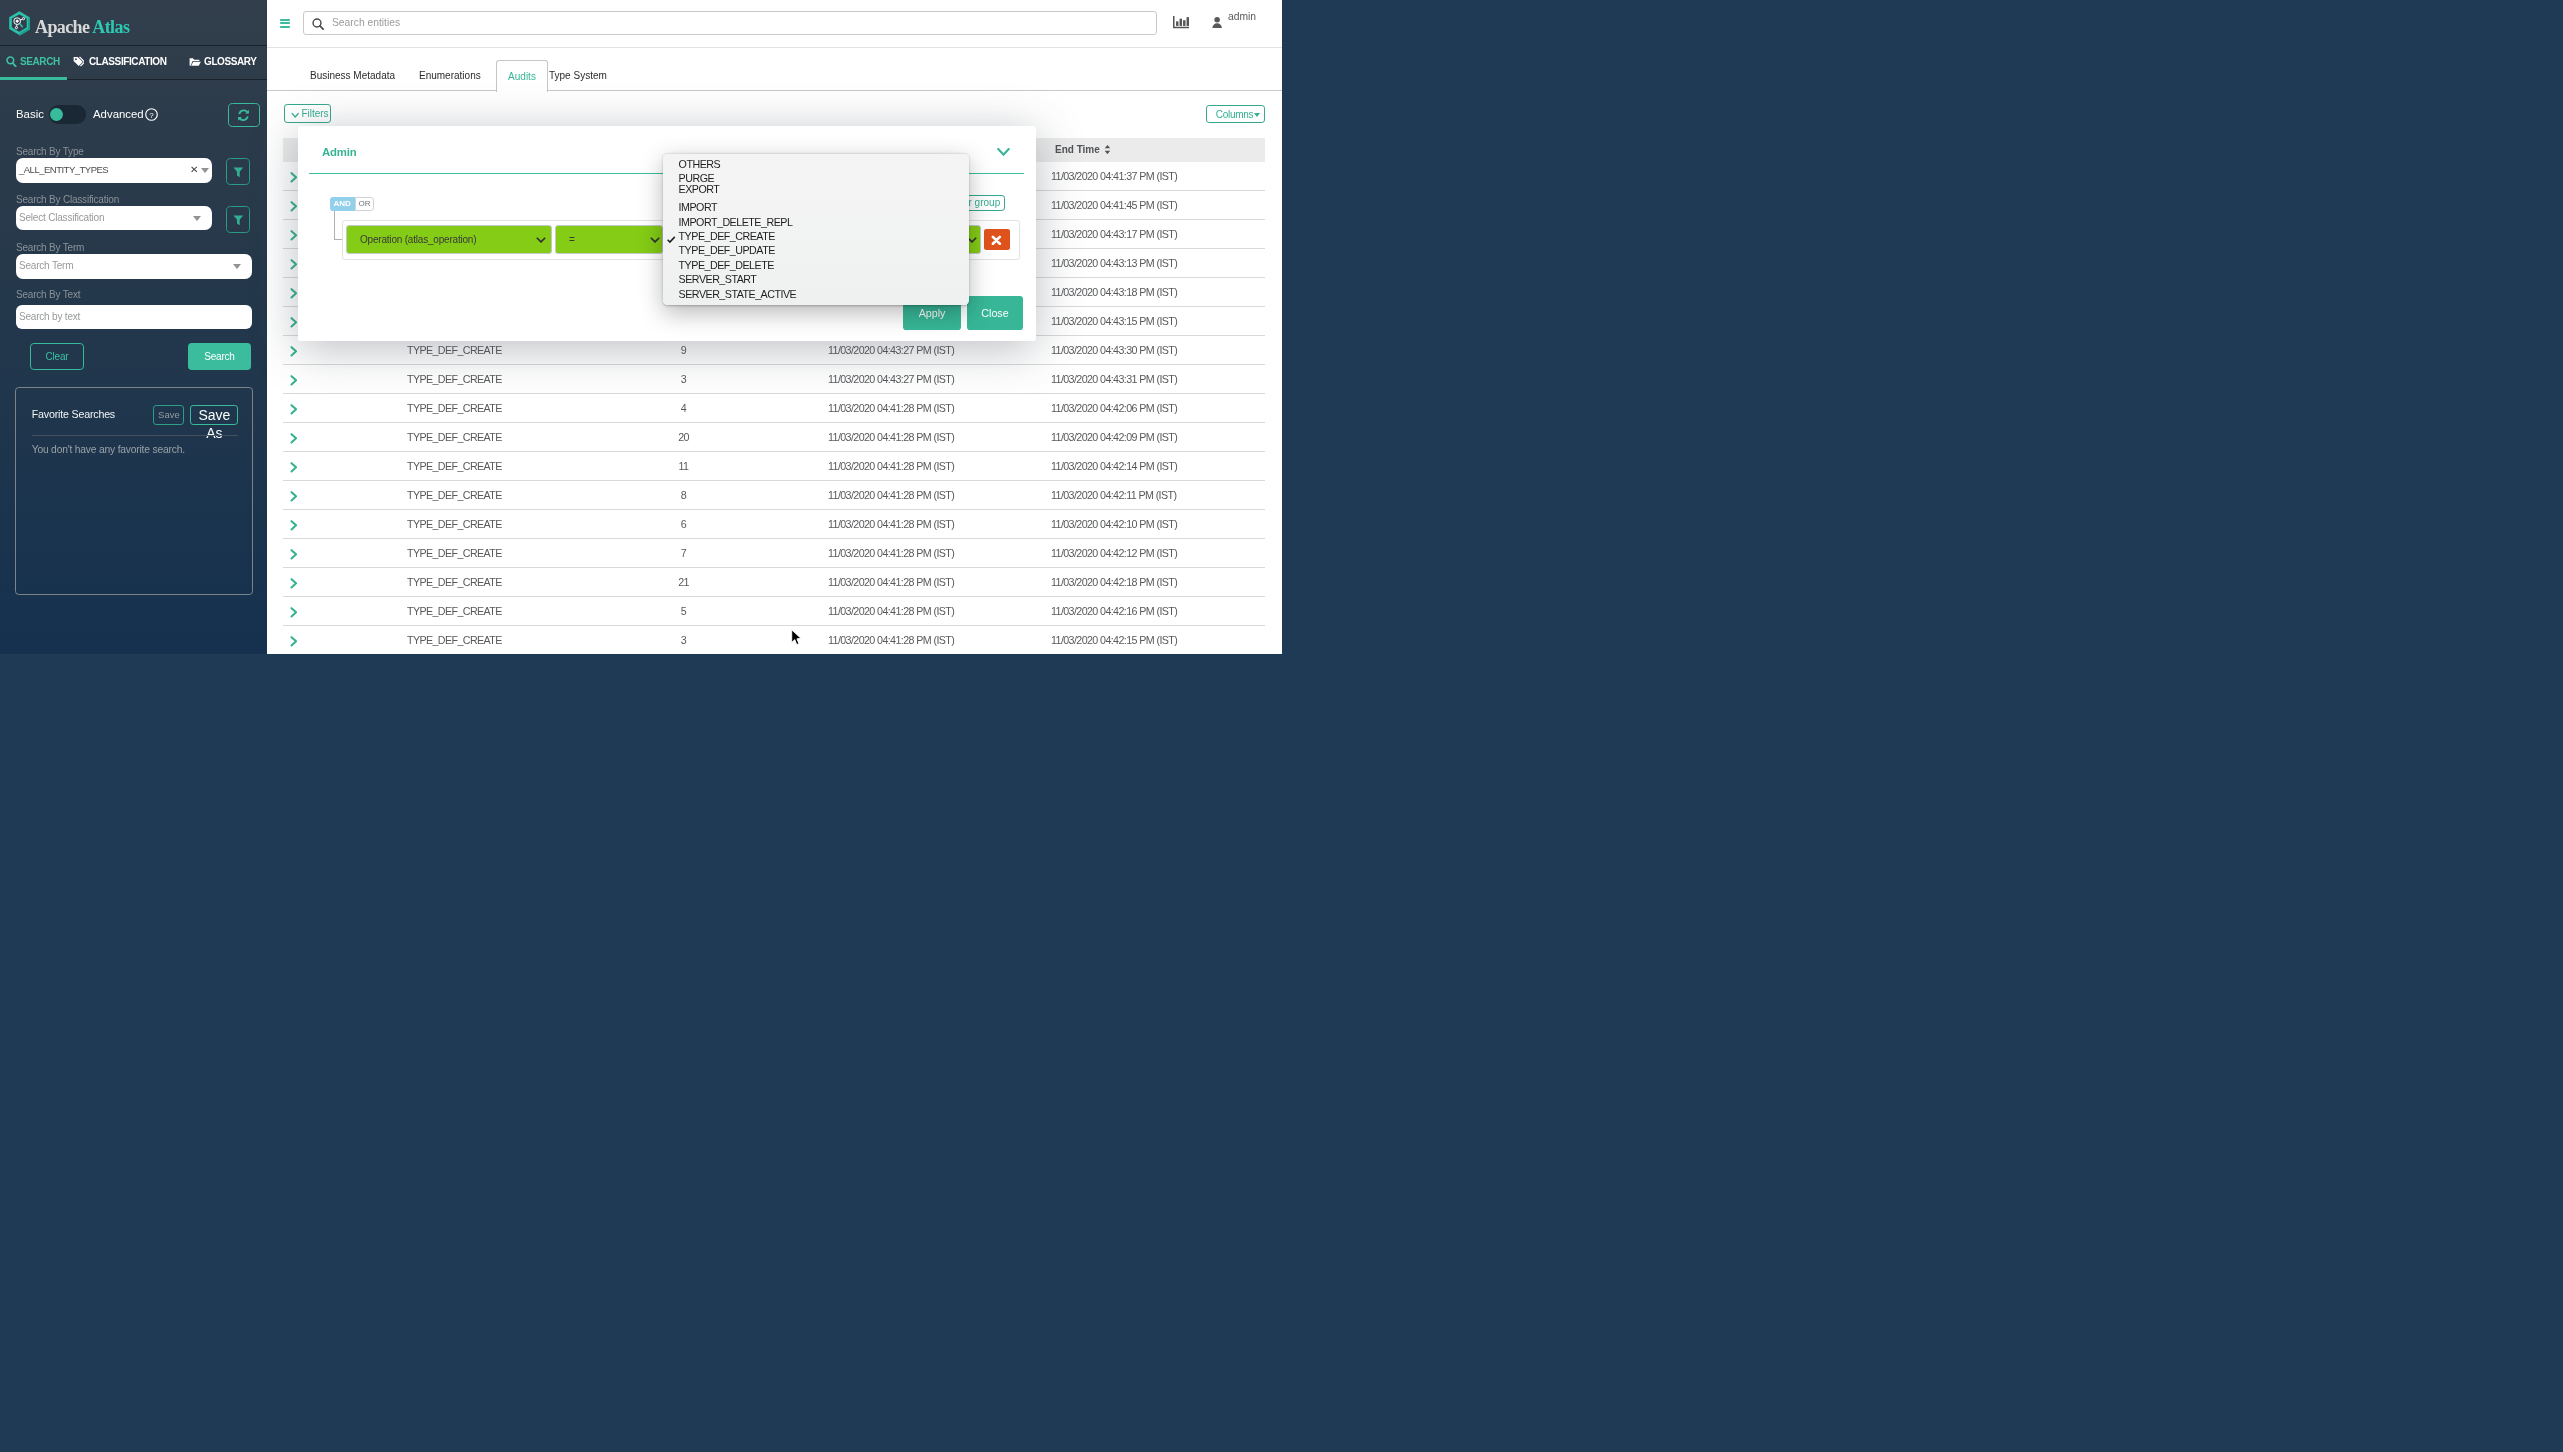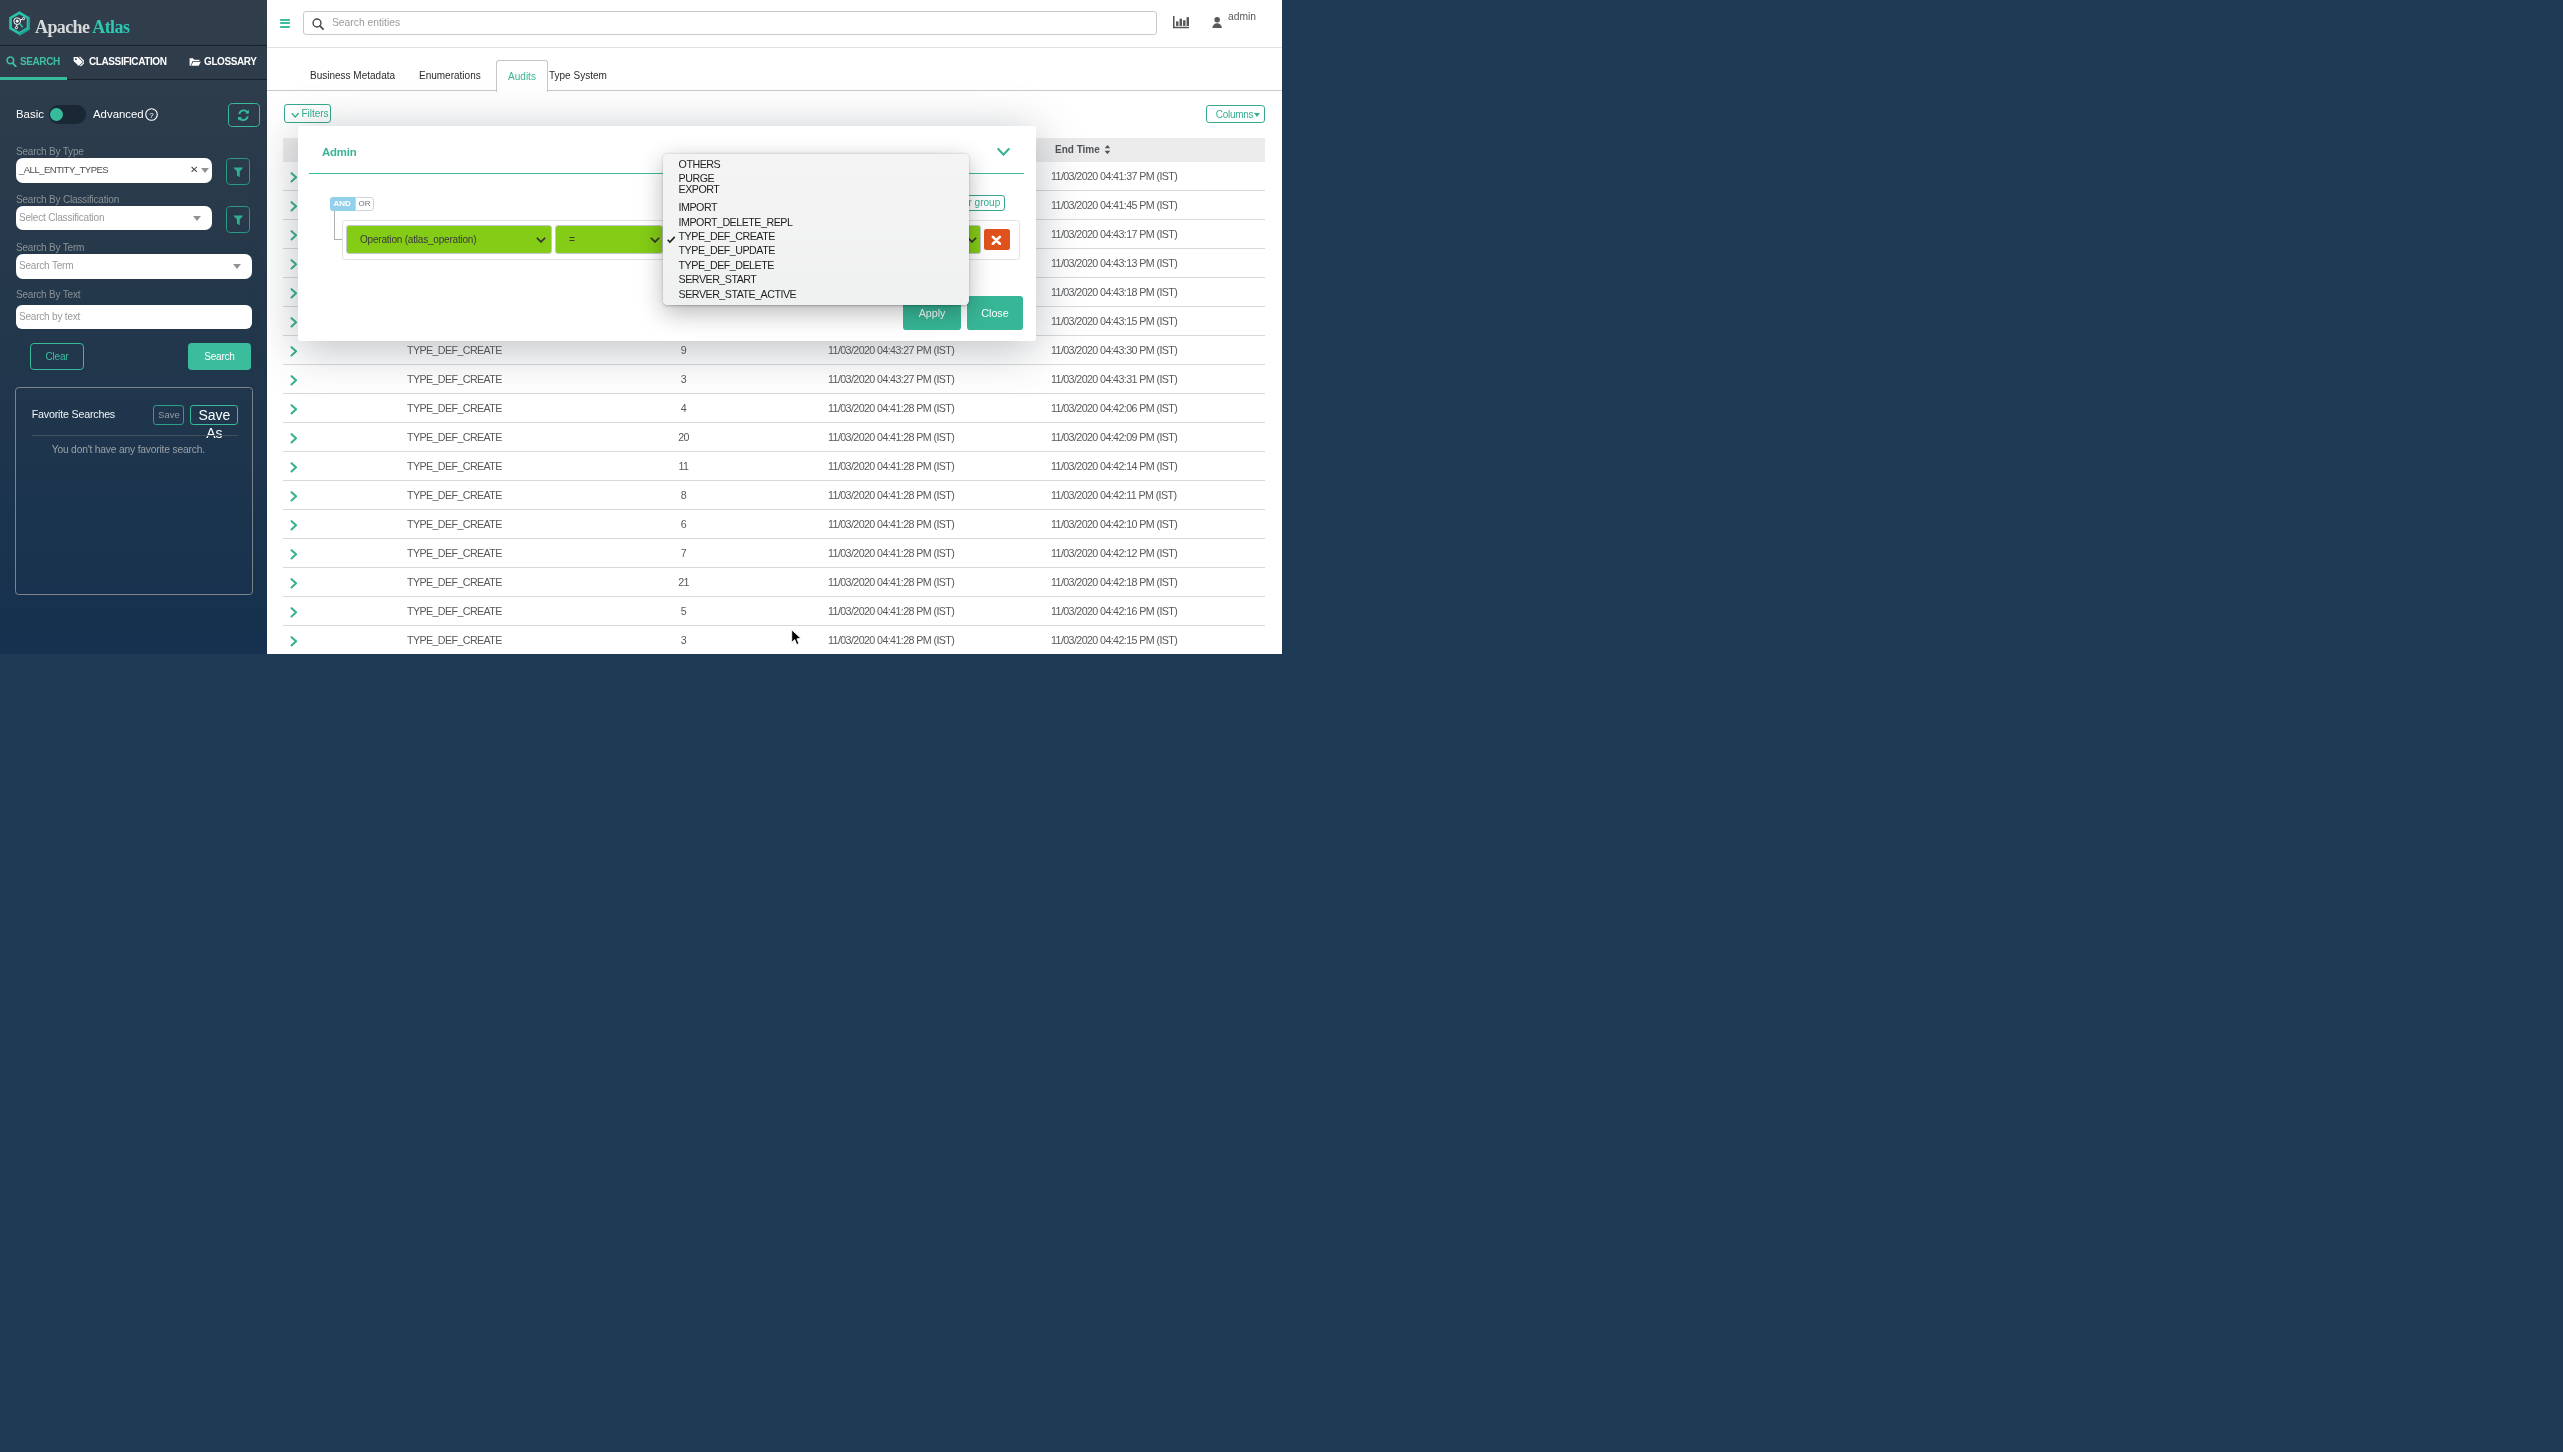--- a/index.html
+++ b/index.html
@@ -35,21 +35,21 @@
     background:#3abc9d; border-radius:3.8px; color:#fff; font-size:10px; letter-spacing:-0.2px; text-align:center; line-height:27px; }
 
   #favbox { position:absolute; left:15.4px; top:387px; width:238px; height:208px;
     border:0.8px solid #7c848a; border-radius:3.8px; }
   #favtitle { position:absolute; left:15.3px; top:20px; font-size:10.7px; letter-spacing:-0.2px; color:#f2f4f5; }
   #btn-save { position:absolute; left:137px; top:16.6px; width:31px; height:20px;
     border:0.8px solid #2f9e86; border-radius:3.1px; color:#959ba0; font-size:9.5px; text-align:center; line-height:18.7px; }
   #btn-saveas { position:absolute; left:174px; top:16.6px; width:48px; height:20px;
     border:0.8px solid #38bb9b; border-radius:3.1px; color:#fbfdfd; font-size:14px; text-align:center; line-height:18.7px; }
   #favhr { position:absolute; left:15.3px; top:47px; width:206px; height:0.8px; background:#42505c; }
-  #favmsg { position:absolute; left:15.3px; top:56px; font-size:10.3px; letter-spacing:-0.2px; color:#99a1a7;margin-left:20px; }
+  #favmsg { position:absolute; left:15.3px; top:56px; font-size:10.3px; letter-spacing:-0.2px; color:#99a1a7; }
 
   
   #main { position:absolute; left:267px; top:0; width:1015px; height:654px; background:#fff; }
   #topbar-line { position:absolute; left:0; top:47px; width:1015px; height:0.8px; background:#e2e2e6; }
   #hamburger div { position:absolute; left:13px; width:9.5px; height:2px; background:#3bbc9e; border-radius:0.8px; }
   #searchbox { position:absolute; left:36px; top:11px; width:854px; height:24px;
     border:0.8px solid #c9c9c9; border-radius:3.1px; }
   #searchbox .ph { position:absolute; left:28px; top:5.3px; font-size:10.3px; color:#9b9b9b; }
   #admin-lbl { position:absolute; left:961px; top:11.4px; font-size:10.3px; color:#58595b; }
 

